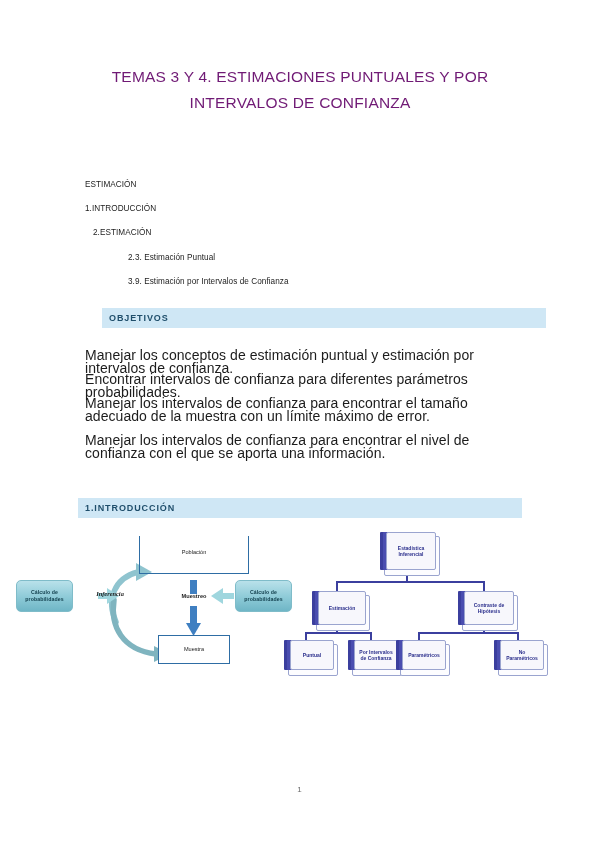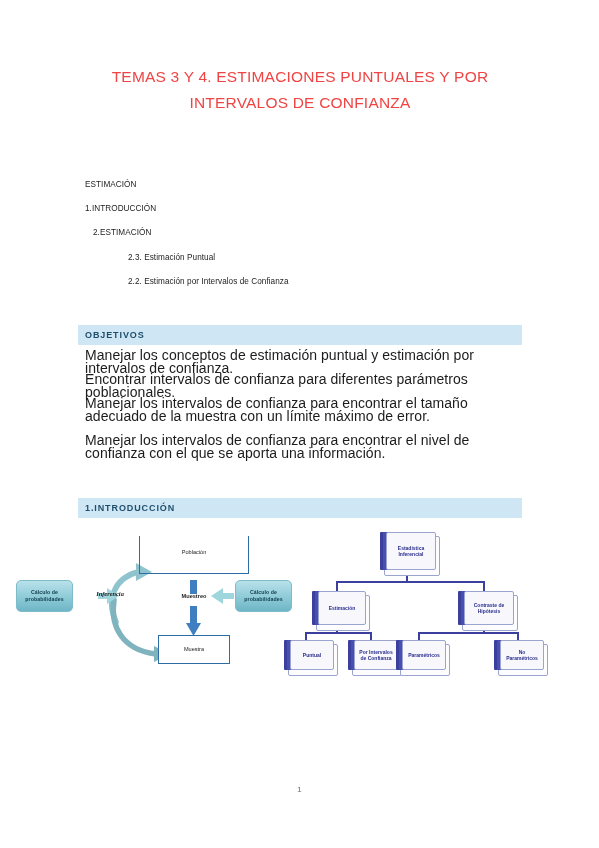--- a/index.html
+++ b/index.html
@@ -22,21 +22,21 @@
   
   .doc-title {
     position: absolute;
     left: 75px;
     top: 64px;
     width: 450px;
     text-align: center;
     font-size: 15.5px;
     line-height: 26px;
     letter-spacing: 0.2px;
-    color: #ef4444;
+    color: #701a75;
     font-weight: 400;
   }
 
   
   .bar-dark {
     position: absolute;
     left: 78px;
     width: 444px;
     height: 21px;
     background: #16607e;
@@ -193,26 +193,26 @@
 
 <div id="page">
 
   <div class="doc-title">TEMAS 3 Y 4. ESTIMACIONES PUNTUALES Y POR INTERVALOS DE CONFIANZA</div>
 
 
   <div class="tline" style="left:85px; top:179px;">ESTIMACIÓN</div>
   <div class="tline" style="left:85px; top:203px;">1.INTRODUCCIÓN</div>
   <div class="tline" style="left:93px; top:227px;">2.ESTIMACIÓN</div>
   <div class="tline" style="left:128px; top:252px;">2.3. Estimación Puntual</div>
-  <div class="tline" style="left:128px; top:276px;">2.2. Estimación por Intervalos de Confianza</div>
-
-  <div class="bar-light" style="top:325px;">OBJETIVOS</div>
+  <div class="tline" style="left:128px; top:276px;">3.9. Estimación por Intervalos de Confianza</div>
+
+  <div class="bar-light" style="top:308px;margin-left:24px;">OBJETIVOS</div>
 
   <div class="tpara" style="left:85px; top:349px;">Manejar los conceptos de estimación puntual y estimación por intervalos de confianza.</div>
-  <div class="tpara" style="left:85px; top:373px;">Encontrar intervalos de confianza para diferentes parámetros poblacionales.</div>
+  <div class="tpara" style="left:85px; top:373px;">Encontrar intervalos de confianza para diferentes parámetros probabilidades.</div>
   <div class="tpara" style="left:85px; top:397px; width:420px;">Manejar los intervalos de confianza para encontrar el tamaño adecuado de la muestra con un límite máximo de error.</div>
   <div class="tpara" style="left:85px; top:434px; width:420px;">Manejar los intervalos de confianza para encontrar el nivel de confianza con el que se aporta una información.</div>
 
   <div class="bar-light" style="top:498px;">1.INTRODUCCIÓN</div>
 
   <div class="fig" style="left:10px; top:530px; width:285px; height:140px;">
 
     <svg width="285" height="140" style="position:absolute; left:0; top:0;">
 
       <path d="M 106 92 C 96 70, 104 48, 128 42" stroke="#8fc4cf" stroke-width="5.5" fill="none" stroke-linecap="round"></path>

